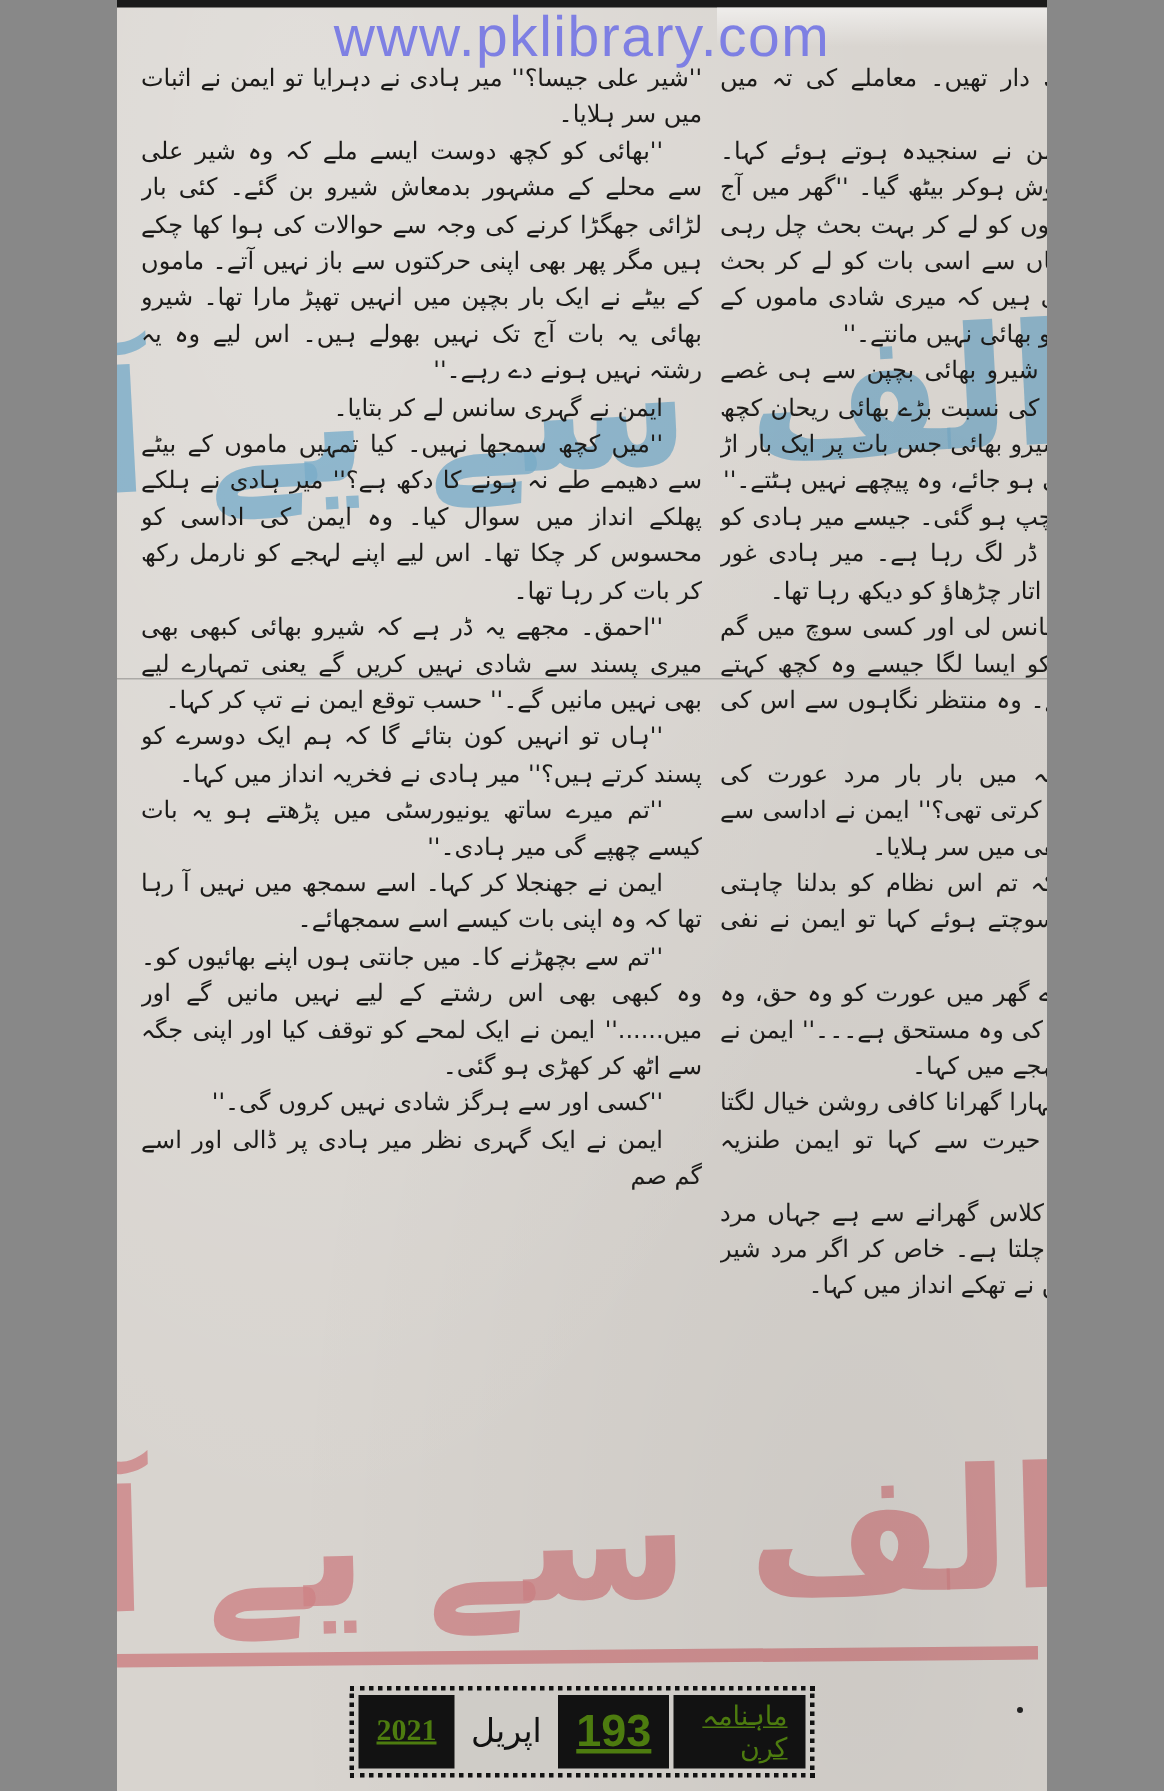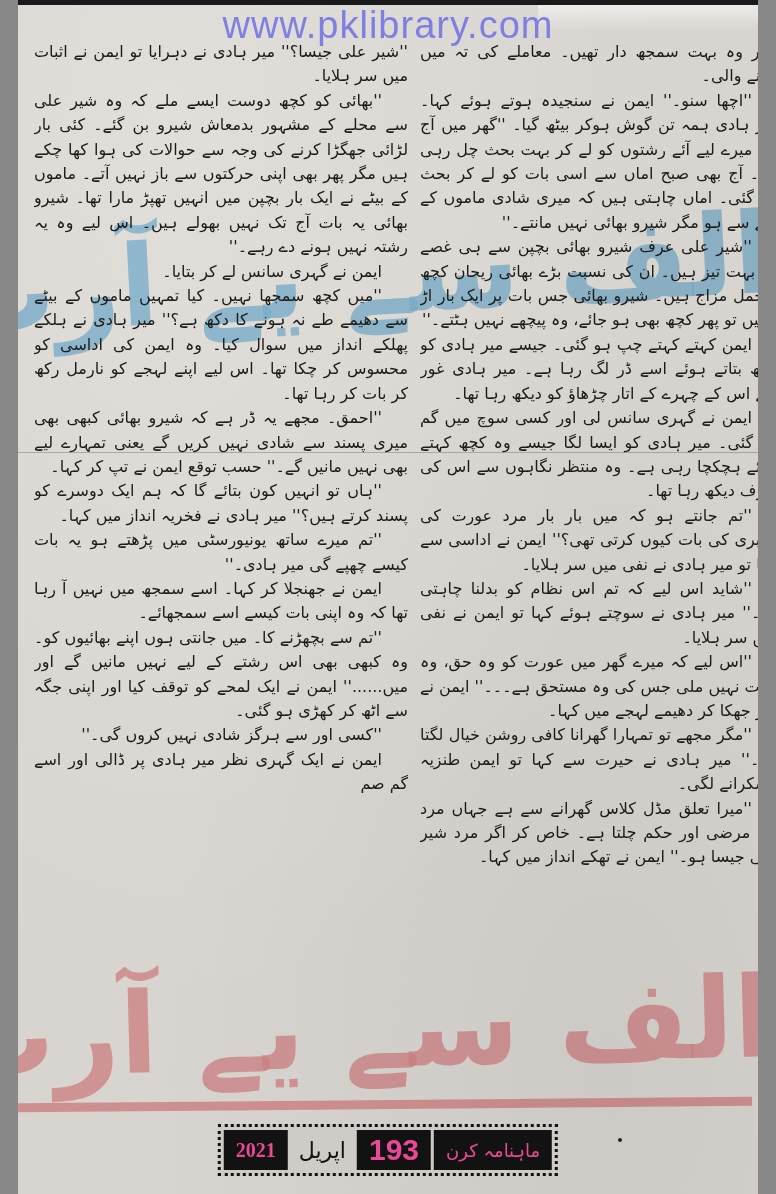--- a/index.html
+++ b/index.html
@@ -1,18 +1,18 @@
 <!DOCTYPE html>
 <html lang="ur"><head>
 <meta charset="utf-8">
 <style>
   html,body{margin:0;padding:0;background:#888;}
   .page{
     position:relative;
-    width:740px;height:1194px;
+    width:620px;height:1194px;
     margin:0 auto;
     background:
       radial-gradient(ellipse at 20% 10%, rgba(255,255,255,0.25), rgba(0,0,0,0) 60%),
       radial-gradient(ellipse at 80% 90%, rgba(0,0,0,0.05), rgba(0,0,0,0) 55%),
       #d8d4cf;
     overflow:hidden;
     font-family:"DejaVu Sans",sans-serif;
   }
   .top-bar{
     position:absolute;top:0;left:0;right:0;height:5px;
@@ -81,21 +81,21 @@
     border:3px dotted #111;
     padding:3px;
     background:#cfccc7;
     direction:ltr;
   }
   .seg{
     display:flex;align-items:center;justify-content:center;
     padding:3px 12px;
     font-family:"DejaVu Sans",sans-serif;
   }
-  .seg-black{background:#121212;color:#ec4899;}
+  .seg-black{background:#121212;color:#4d7c0f;text-decoration:underline;}
   .seg-year{font-family:"Liberation Serif",serif;font-weight:bold;font-size:20px;}
   .seg-month{color:#121212;font-size:22px;direction:rtl;padding:3px 8px;}
   .seg-num{font-size:30px;font-weight:bold;font-family:"Liberation Sans",sans-serif;}
   .seg-mag{font-size:18px;direction:rtl;}
   .dot-mark{
     position:absolute;top:1138px;left:600px;width:4px;height:4px;border-radius:50%;
     background:#222;
   }
 </style>
 </head>

